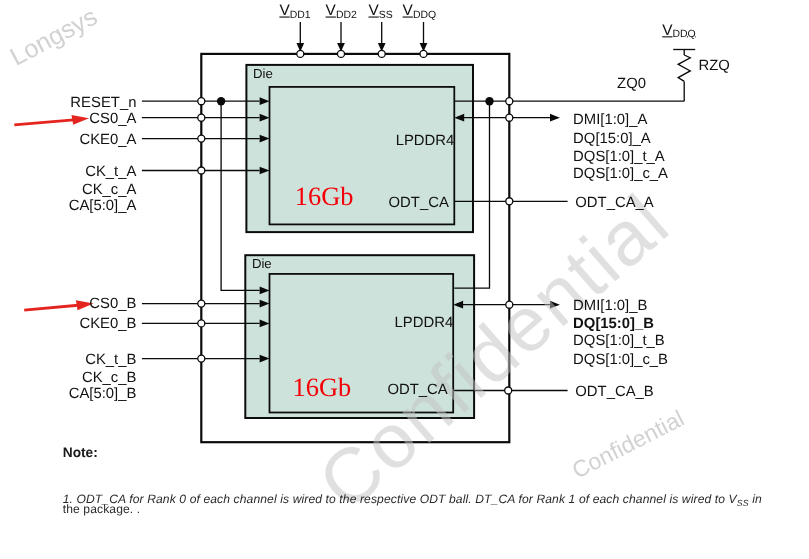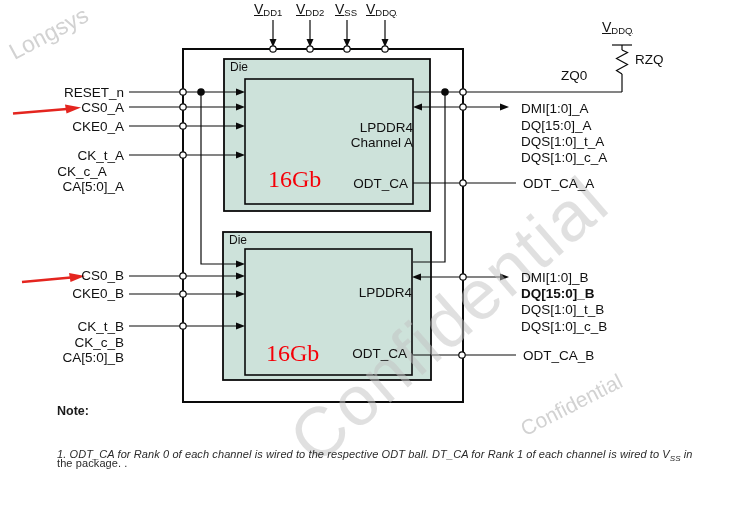--- a/index.html
+++ b/index.html
@@ -149,34 +149,33 @@
   <div class="lbl vlab" style="left:296px;top:2px;"><span>V</span><span class="sub">DD2</span></div>
   <div class="lbl vlab" style="left:335px;top:2px;"><span>V</span><span class="sub">SS</span></div>
   <div class="lbl vlab" style="left:366px;top:2px;"><span>V</span><span class="sub">DDQ</span></div>
 
   <div class="lbl vlab" style="left:602px;top:20px;"><span>V</span><span class="sub">DDQ</span></div>
   <div class="lbl" style="left:635px;top:52px;">RZQ</div>
   <div class="lbl" style="left:561px;top:68px;">ZQ0</div>
 
   <div class="lbl die-lab" style="left:230px;top:60px;">Die</div>
   <div class="lbl c" style="left:245px;top:120px;width:168px;">LPDDR4</div>
-  <div class="lbl c" style="left:245px;top:135px;width:168px;">Channel A</div>
   <div class="cap" style="left:268px;top:166px;">16Gb</div>
   <div class="lbl r" style="left:330px;top:176px;width:78px;">ODT_CA</div>
 
   <div class="lbl die-lab" style="left:229px;top:233px;">Die</div>
   <div class="lbl c" style="left:245px;top:285px;width:167px;">LPDDR4</div>
   <div class="cap" style="left:266px;top:340px;">16Gb</div>
   <div class="lbl r" style="left:330px;top:346px;width:77px;">ODT_CA</div>
 
   <div class="lbl r" style="left:40px;top:85px;width:84px;">RESET_n</div>
   <div class="lbl r" style="left:40px;top:100px;width:84px;">CS0_A</div>
   <div class="lbl r" style="left:40px;top:119px;width:84px;">CKE0_A</div>
   <div class="lbl r" style="left:40px;top:148px;width:84px;">CK_t_A</div>
-  <div class="lbl r" style="left:40px;top:164px;width:84px;text-align:center;">CK_c_A</div>
+  <div class="lbl r" style="left:40px;top:164px;width:84px;">CK_c_A</div>
   <div class="lbl r" style="left:40px;top:179px;width:84px;">CA[5:0]_A</div>
 
   <div class="lbl r" style="left:40px;top:268px;width:84px;">CS0_B</div>
   <div class="lbl r" style="left:40px;top:286px;width:84px;">CKE0_B</div>
   <div class="lbl r" style="left:40px;top:319px;width:84px;">CK_t_B</div>
   <div class="lbl r" style="left:40px;top:335px;width:84px;">CK_c_B</div>
   <div class="lbl r" style="left:40px;top:350px;width:84px;">CA[5:0]_B</div>
 
   <div class="lbl" style="left:521px;top:101px;">DMI[1:0]_A</div>
   <div class="lbl" style="left:521px;top:118px;">DQ[15:0]_A</div>

